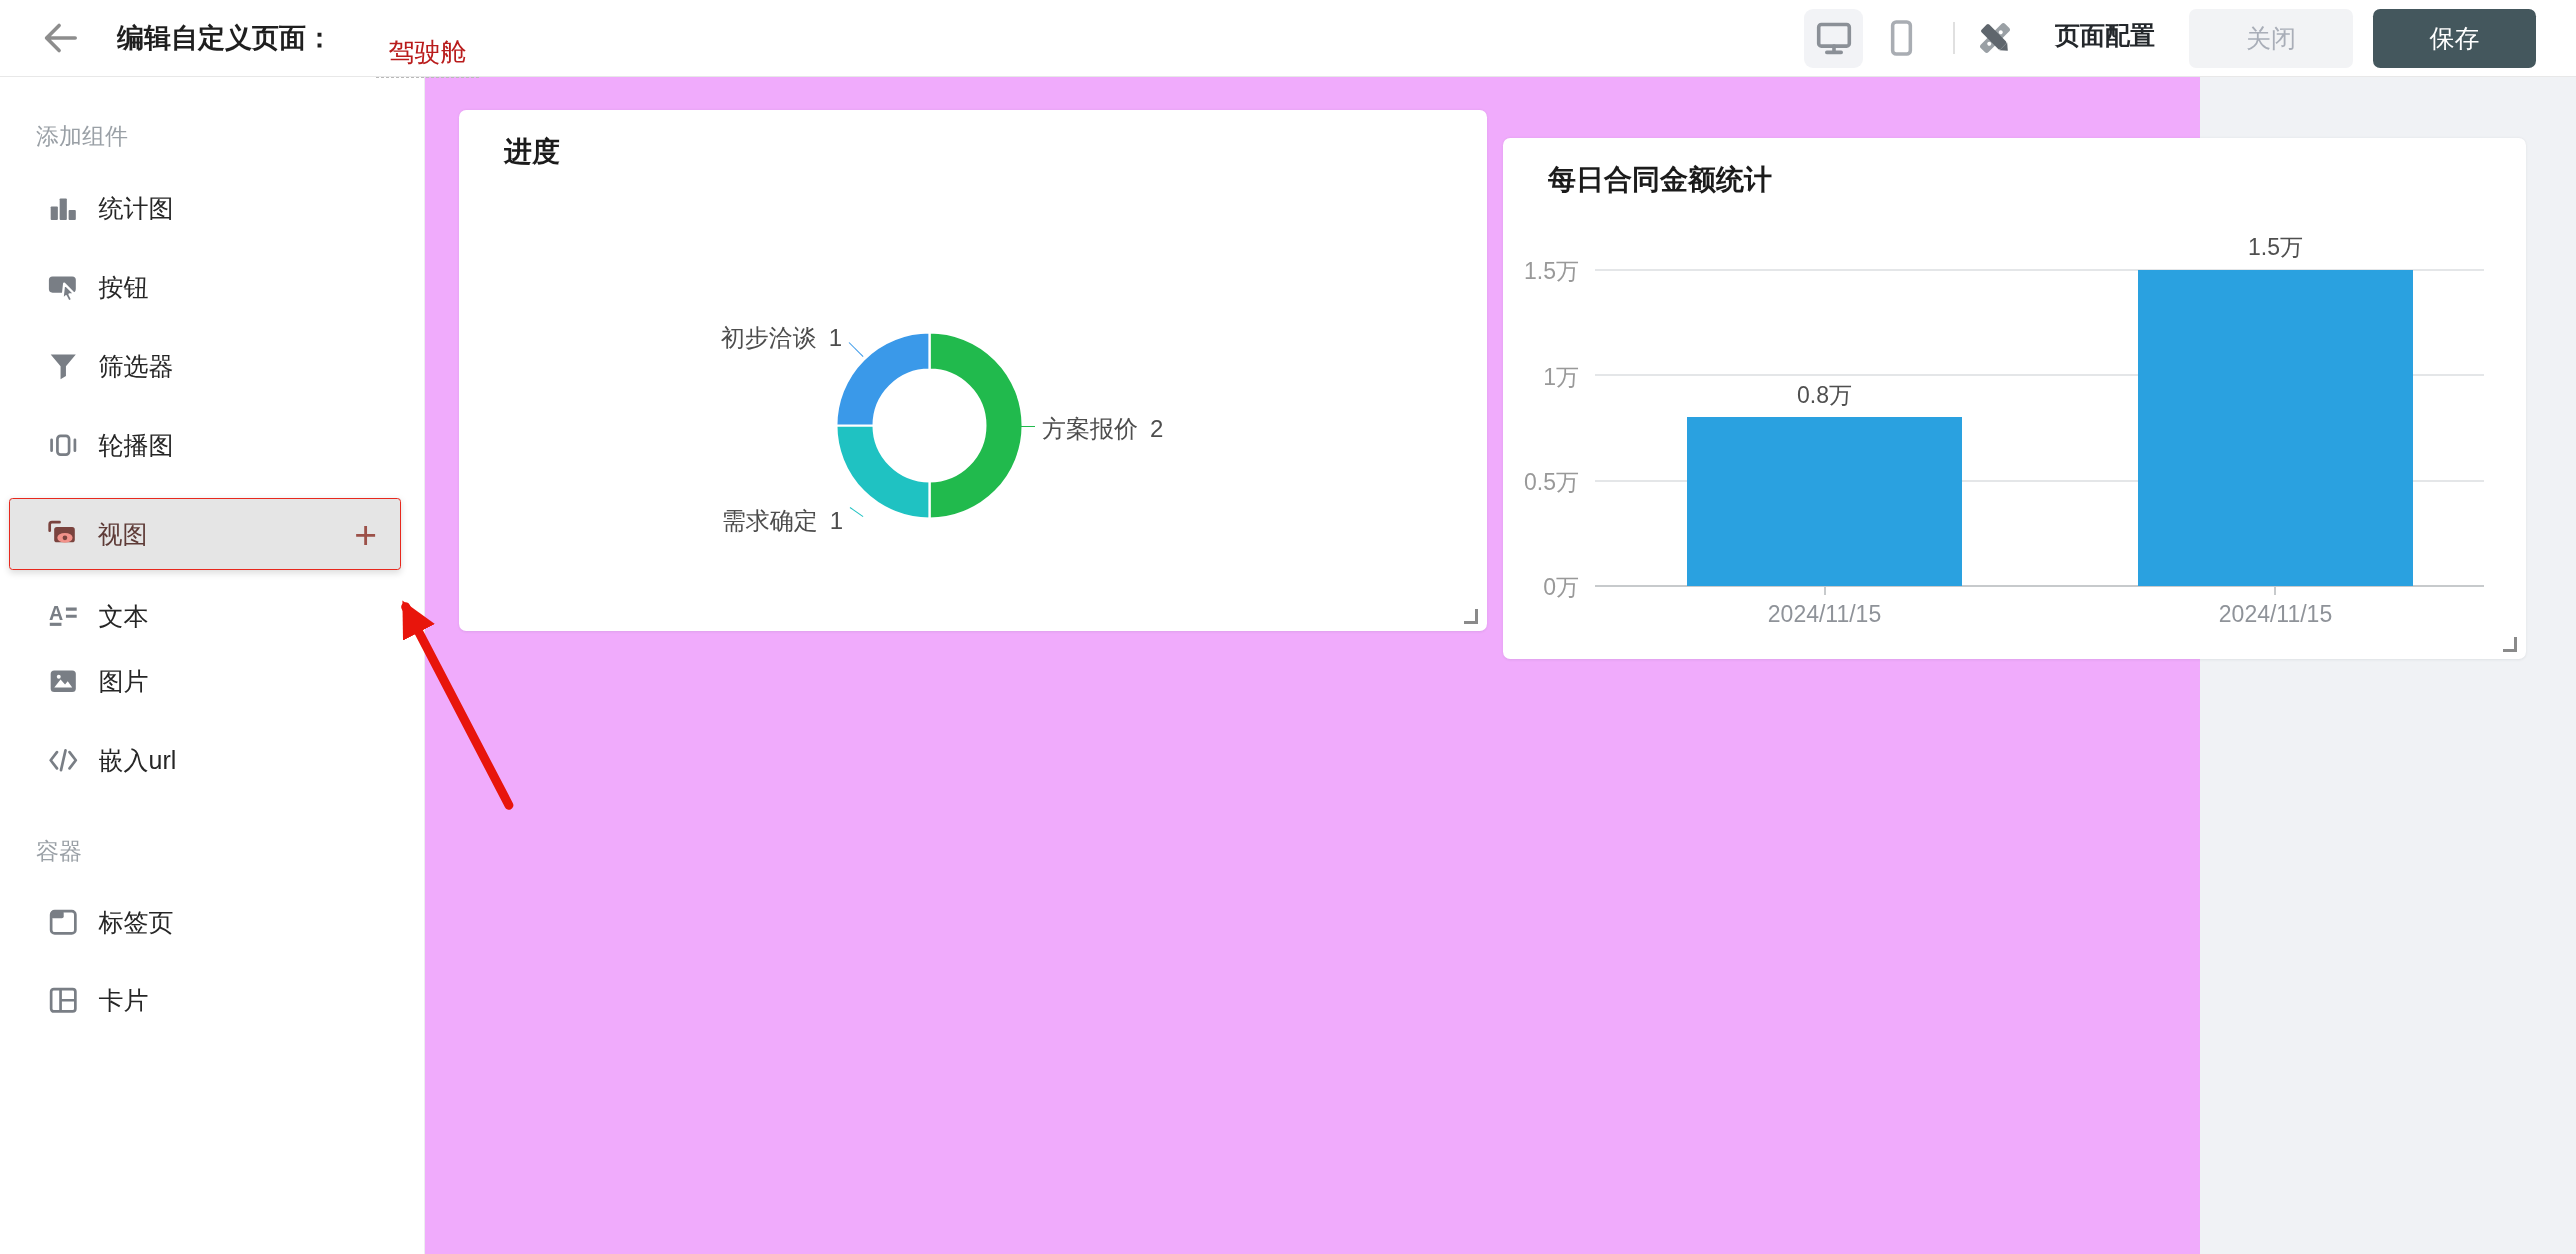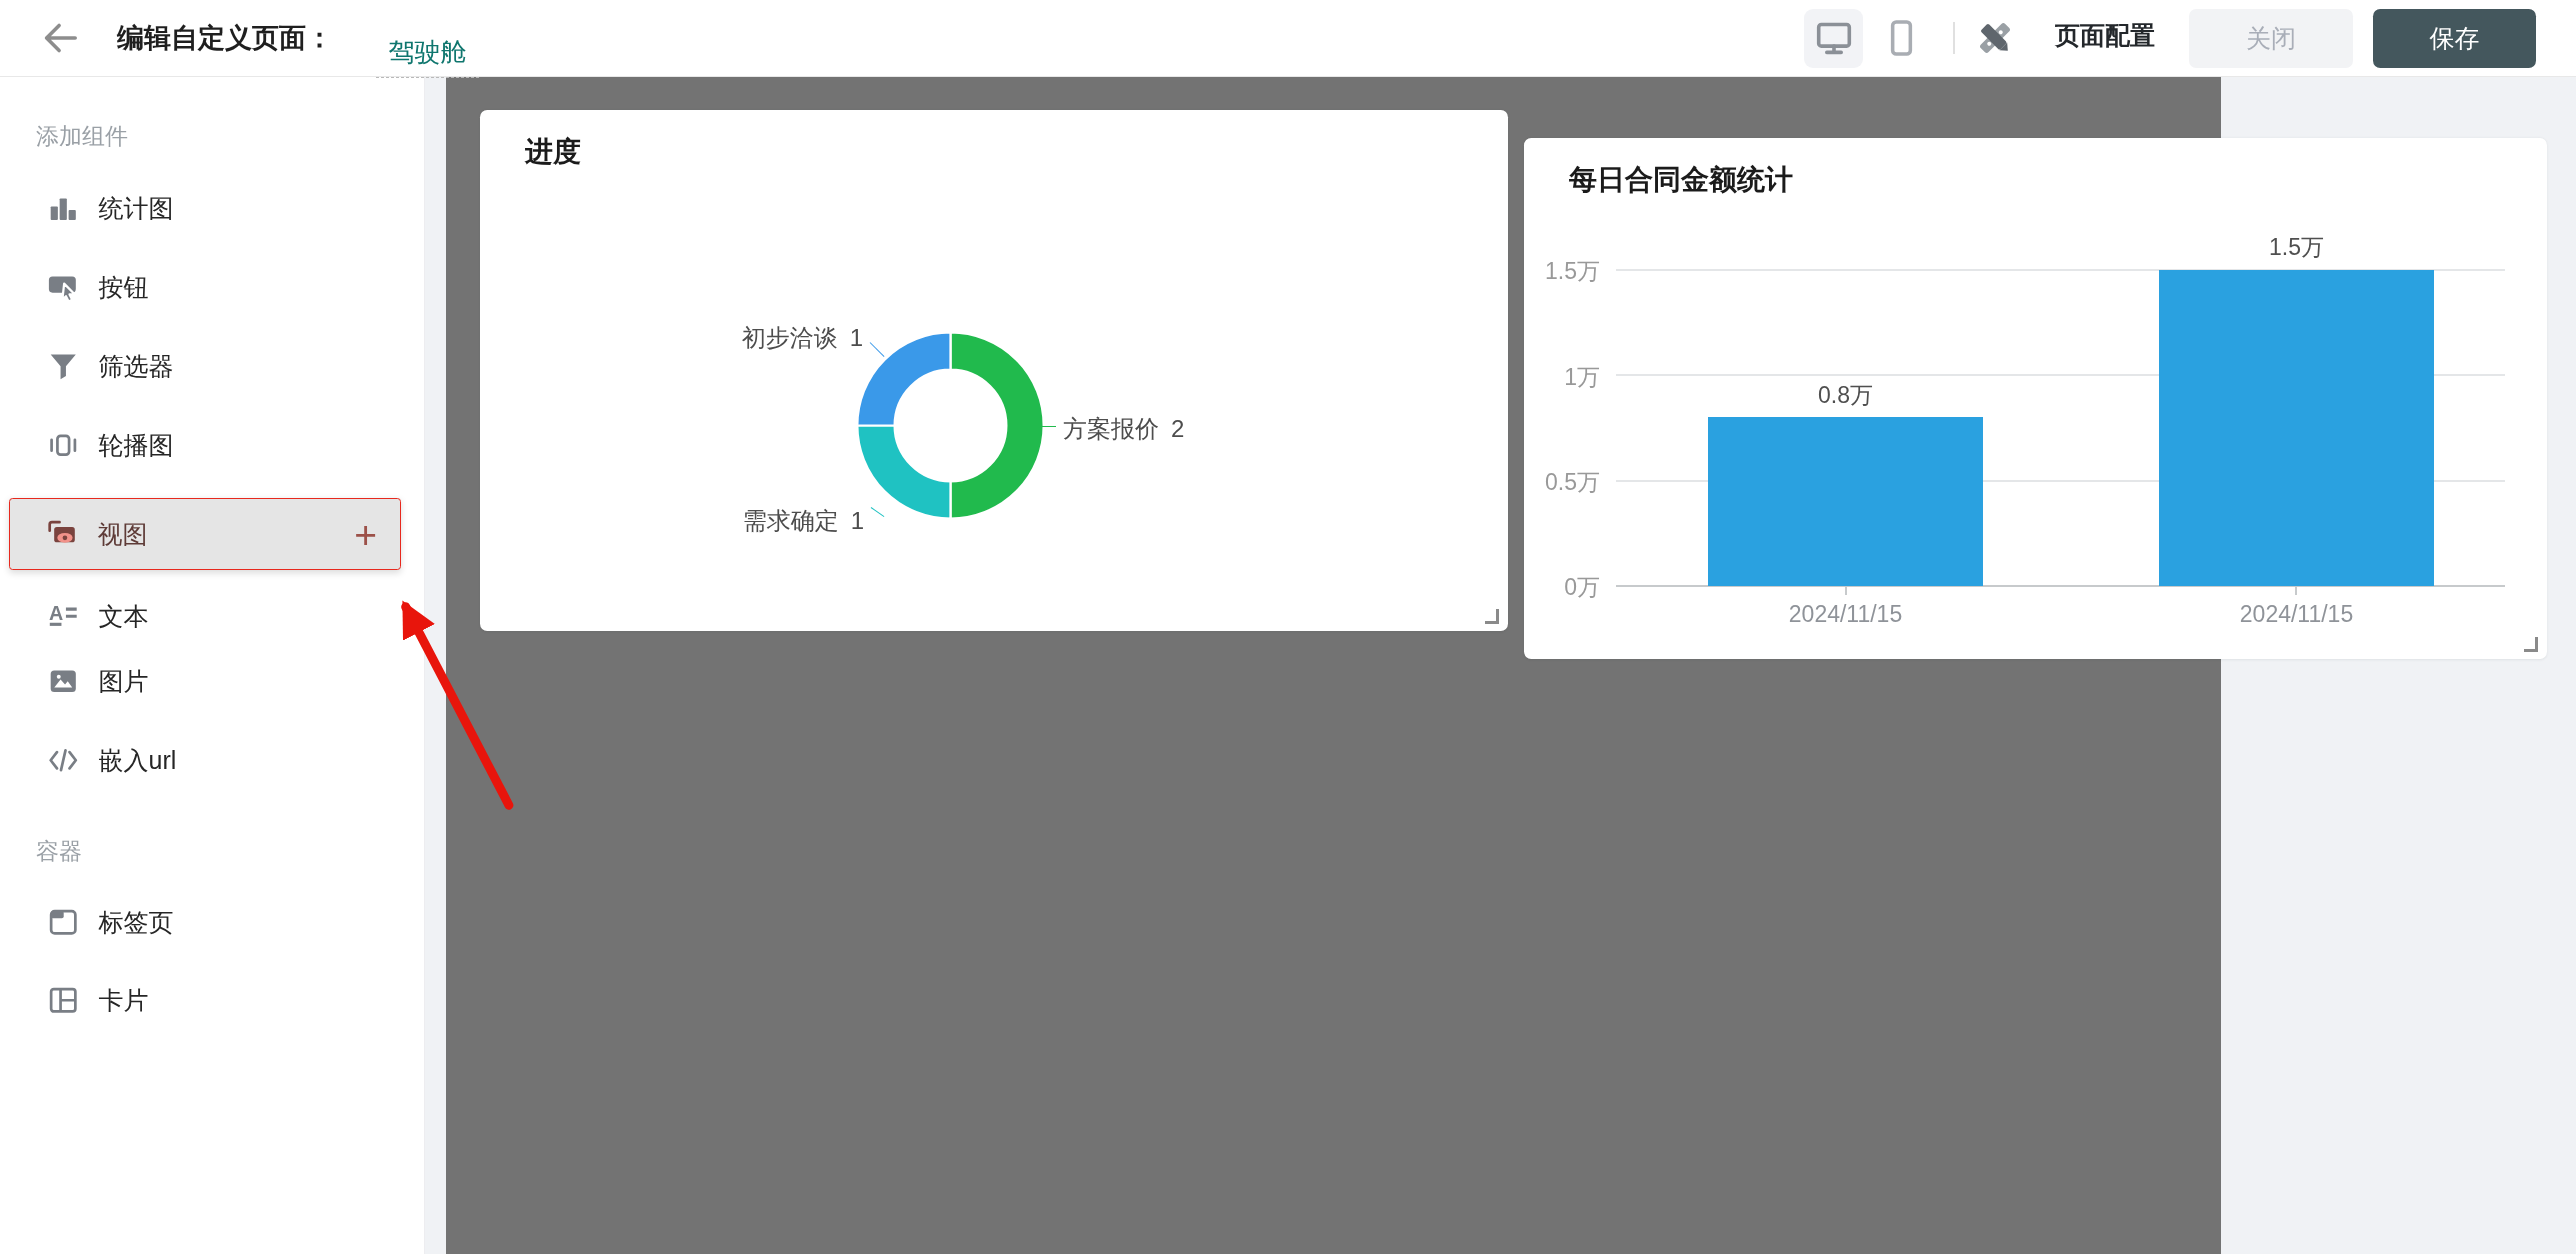--- a/index.html
+++ b/index.html
@@ -6,21 +6,21 @@
   html,body { width:2576px; height:1255px; overflow:hidden; background:#f0f2f5;
               font-family:"Liberation Sans", sans-serif; color:#262626; }
 
   
   .topbar { position:absolute; top:0; left:0; width:2576px; height:77px; background:#fff;
             border-bottom:0.9px solid #e8e8e8; display:flex; align-items:center;
             padding:0 40px 0 36px; z-index:6; }
   .back-btn { width:47px; height:47px; display:flex; align-items:center; justify-content:center;
               cursor:pointer; }
   .tb-title { font-size:27px; font-weight:700; color:#1f1f1f; margin-left:34px; }
-  .page-name { font-size:26px; color:#0f766e; margin-left:43px; padding:3.6px 12.6px 7.2px 12.6px;
+  .page-name { font-size:26px; color:#b91c1c; margin-left:43px; padding:3.6px 12.6px 7.2px 12.6px;
                border-bottom:1.8px dashed #b9b9b9; cursor:text;margin-top:34px; }
   .tb-right { margin-left:auto; display:flex; align-items:center; }
   .dev-btn { width:59px; height:59px; border-radius:9px; display:flex; align-items:center;
              justify-content:center; cursor:pointer; }
   .dev-btn.selected { background:#f2f3f6; }
   .dev-btn + .dev-btn { margin-left:9px; }
   .tb-divider { width:1.8px; height:32px; background:#e0e0e0; margin:0 21.5px; }
   .config-group { display:flex; cursor:pointer;gap:30px; }
   .config-label { font-size:25px; font-weight:700; color:#23272b; margin-left:10.8px; }
   .btn { height:59px; border-radius:7.2px; font-size:25px; display:flex; align-items:center;
@@ -38,22 +38,22 @@
   .side-item .lbl { font-size:25px; color:#262626; margin-left:20px; }
   .side-item.highlight { left:9px; width:392px; height:72px; background:#f2928a;
                          border:1.8px solid #e7281d; border-radius:3.6px;
                          box-shadow:0 2.7px 7.2px rgba(0,0,0,.14); }
   .side-item.highlight .ic { margin-left:25px; color:#7a433e; }
   .side-item.highlight .lbl { color:#5e3b37; }
   .plus-glyph { margin-left:auto; margin-right:23px; font-size:39px; font-weight:300;
                 color:#9c5149; line-height:1; }
 
   
-  .canvas { position:absolute; top:77px; left:446px; width:1775px; height:1178px;
-            background:#737373; }
+  .canvas { position:absolute; top:77px; left:425px; width:1775px; height:1178px;
+            background:#f0abfc; }
   .card { position:absolute; background:#fff; border-radius:7.2px;
           box-shadow:0 0.9px 2.7px rgba(31,35,41,.08); }
   .card-pie { left:34px; top:33px; width:1028px; height:521px; }
   .card-bar { left:1078px; top:33px; width:1023px; height:521px;margin-top:28px; }
   .card-title { position:absolute; left:45px; top:23px; font-size:28px; font-weight:700;
                 color:#1b1b1b; }
   .resize-handle { position:absolute; right:9px; bottom:7.2px; width:14.4px; height:14.4px;
                    border-right:3.6px solid #8a8a8a; border-bottom:3.6px solid #8a8a8a;
                    cursor:nwse-resize; }
 

